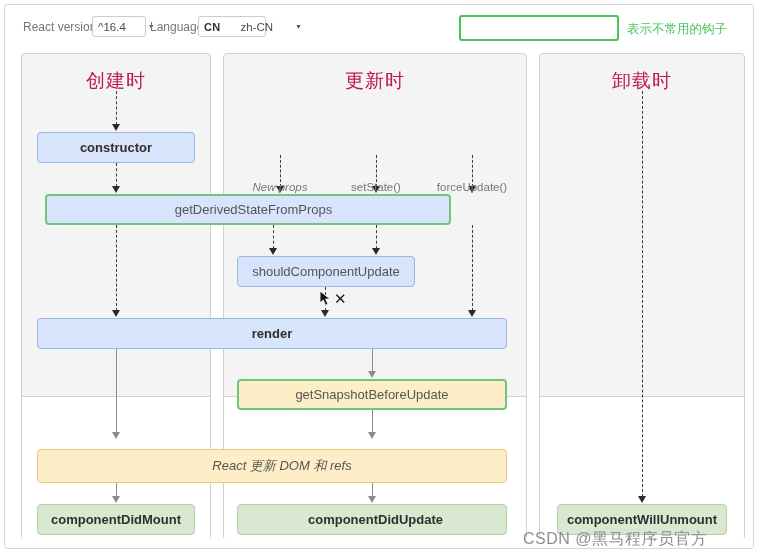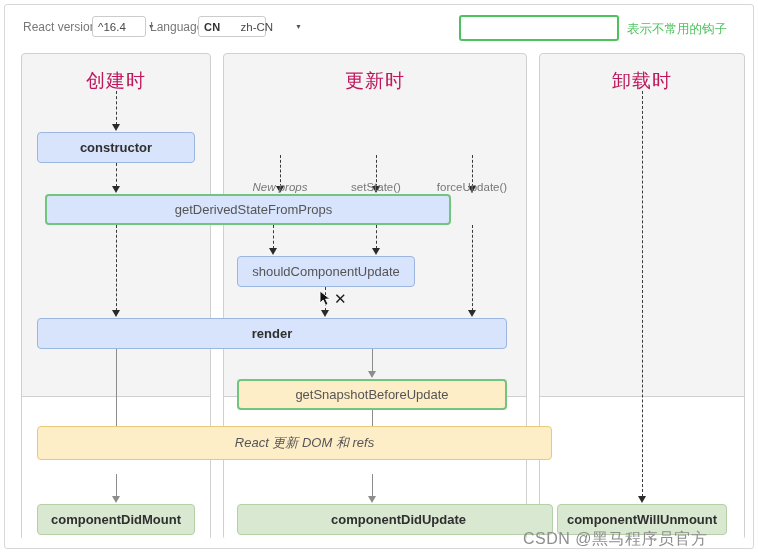--- a/index.html
+++ b/index.html
@@ -137,23 +137,23 @@
   .node.yellow-green{ background: #fdeec8; border: 2px solid #72c47f; color: #555555; }
   .node.green      { background: #d9e8d1; border: 1px solid #b5cfa6; color: #333333; }
   .node.bold  { font-weight: bold; color: #2f2f2f; }
   .node.italic{ font-style: italic; }
 
   #n-constructor              { left: 32px;  top: 127px; width: 158px; height: 31px; }
   #n-getderivedstatefromprops { left: 40px;  top: 189px; width: 406px; height: 31px; padding-left: 19px; }
   #n-shouldcomponentupdate    { left: 232px; top: 251px; width: 178px; height: 31px; }
   #n-render                   { left: 32px;  top: 313px; width: 470px; height: 31px; }
   #n-getsnapshotbeforeupdate  { left: 232px; top: 374px; width: 270px; height: 31px; }
-  #n-reactupdate              { left: 32px;  top: 421px; width: 515px; height: 34px; padding-left: 28px; }
+  #n-reactupdate              { left: 32px;  top: 444px; width: 470px; height: 34px; padding-left: 28px; }
   #n-componentdidmount        { left: 32px;  top: 499px; width: 158px; height: 31px; }
-  #n-componentdidupdate       { left: 232px; top: 499px; width: 316px; height: 31px; padding-left: 15px; }
+  #n-componentdidupdate       { left: 232px; top: 499px; width: 270px; height: 31px; padding-left: 15px; }
   #n-componentwillunmount     { left: 552px; top: 499px; width: 170px; height: 31px; }
 
   
   .trigger-label {
     position: absolute;
     font-size: 11.5px;
     color: #777777;
     white-space: nowrap;
     transform: translateX(-50%);
     z-index: 5;

